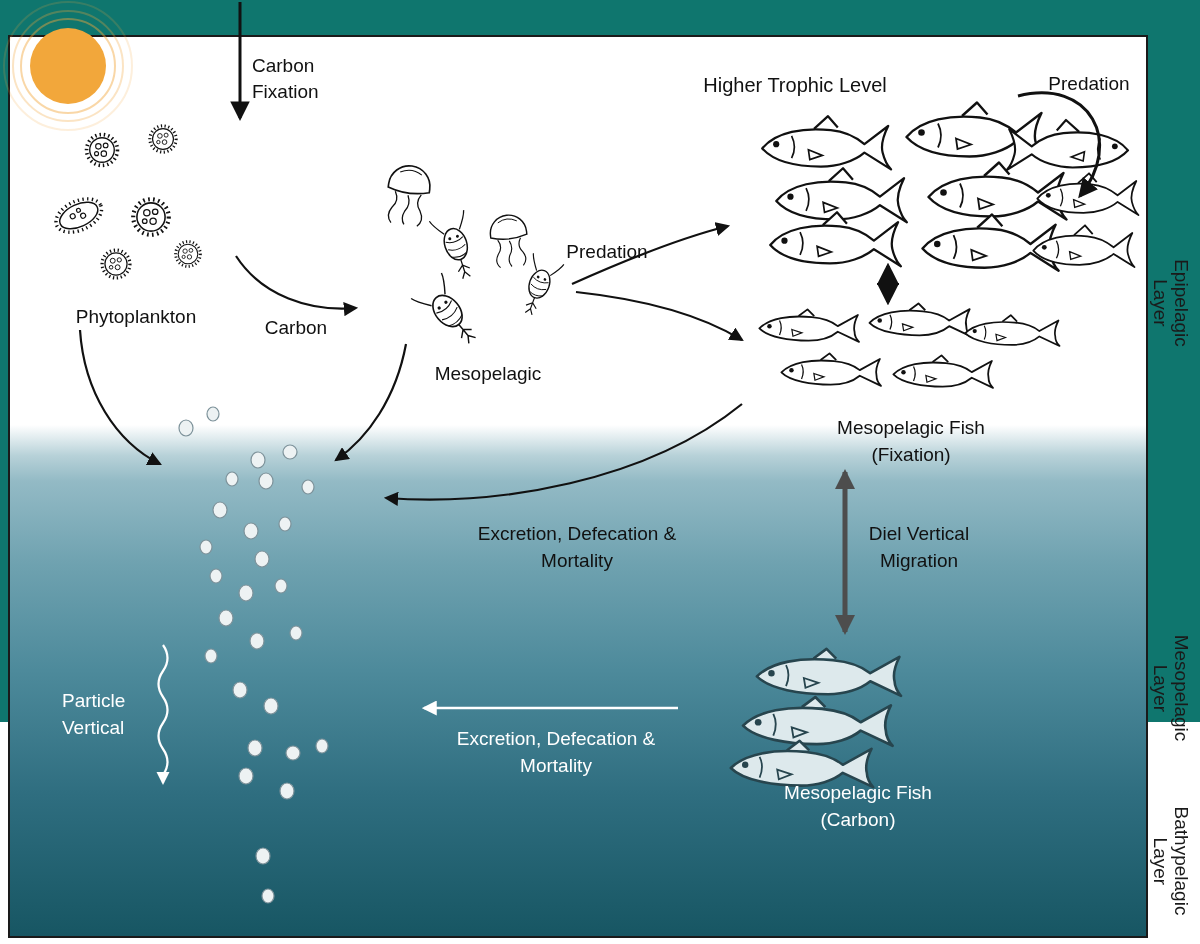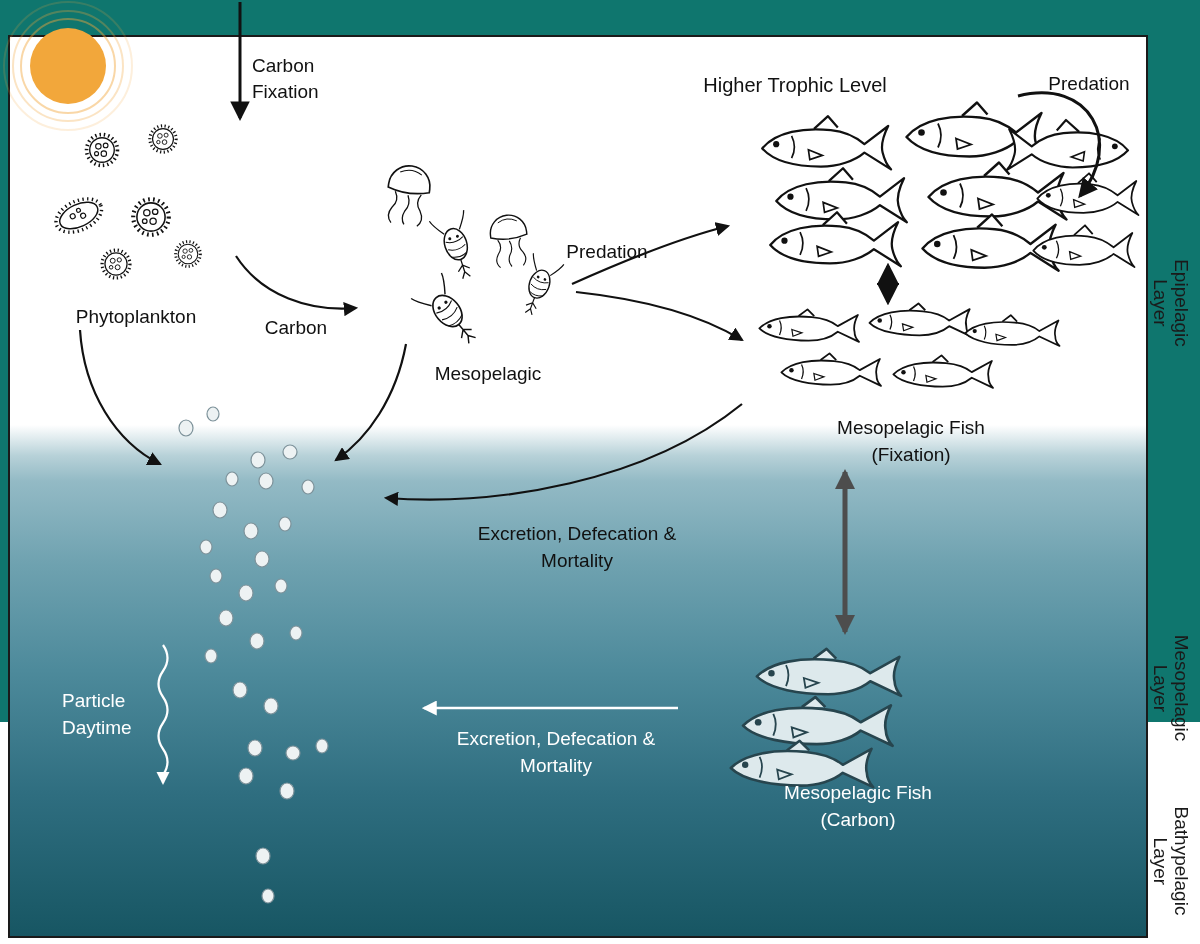--- a/index.html
+++ b/index.html
@@ -216,22 +216,23 @@
   <div class="lbl c sm" style="left:607px;top:239px">Predation</div>
   <div class="lbl c big" style="left:795px;top:72px">Higher Trophic Level</div>
   <div class="lbl c sm" style="left:1089px;top:71px">Predation</div>
 
   <div class="lbl c twoline" style="left:911px;top:415px">
     <div>Mesopelagic Fish</div>
     <div>(Fixation)</div>
   </div>
 
   <div class="lbl c twoline" style="left:577px;top:521px;width:240px">Excretion, Defecation &amp; Mortality</div>
-
-  <div class="lbl white twoline" style="left:62px;top:688px;width:84px">Particle Daytime</div>
+  <div class="lbl c twoline" style="left:919px;top:521px;width:130px">Diel Vertical Migration</div>
+
+  <div class="lbl white twoline" style="left:62px;top:688px;width:84px">Particle Vertical</div>
   <div class="lbl c white twoline" style="left:556px;top:726px;width:240px">Excretion, Defecation &amp; Mortality</div>
 
   <div class="lbl c white twoline" style="left:858px;top:780px">
     <div>Mesopelagic Fish</div>
     <div>(Carbon)</div>
   </div>
 
   <div class="side" style="left:1171px;top:303px">
     <div>Epipelagic</div>
     <div>Layer</div>

